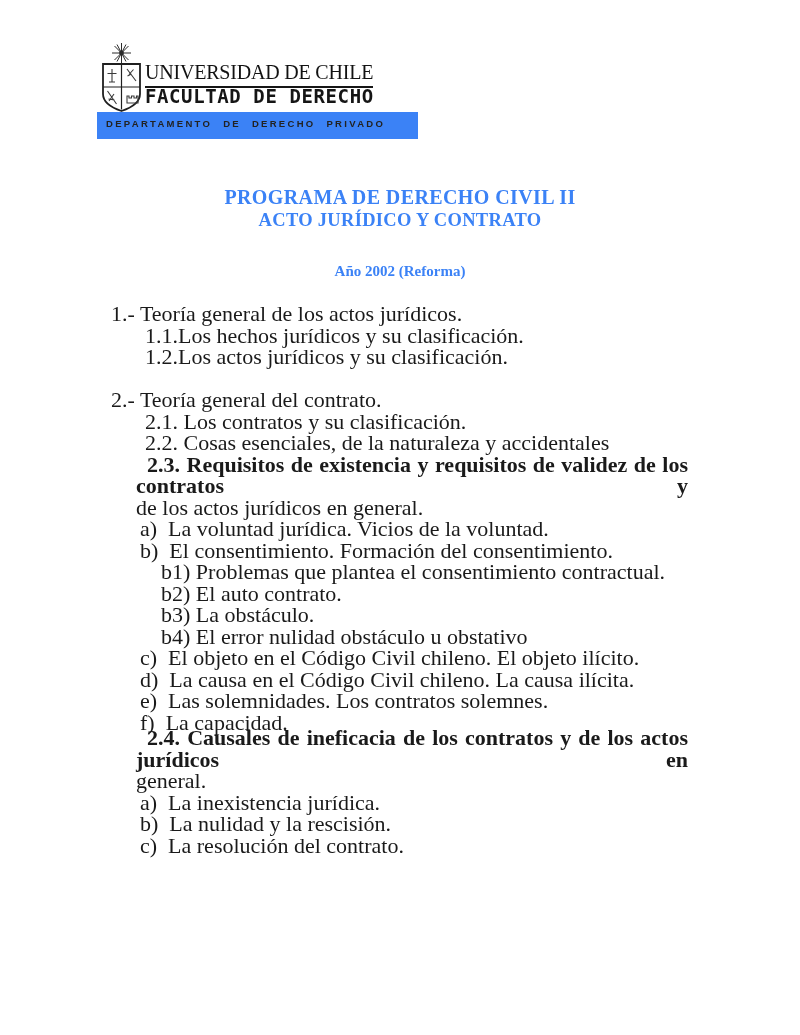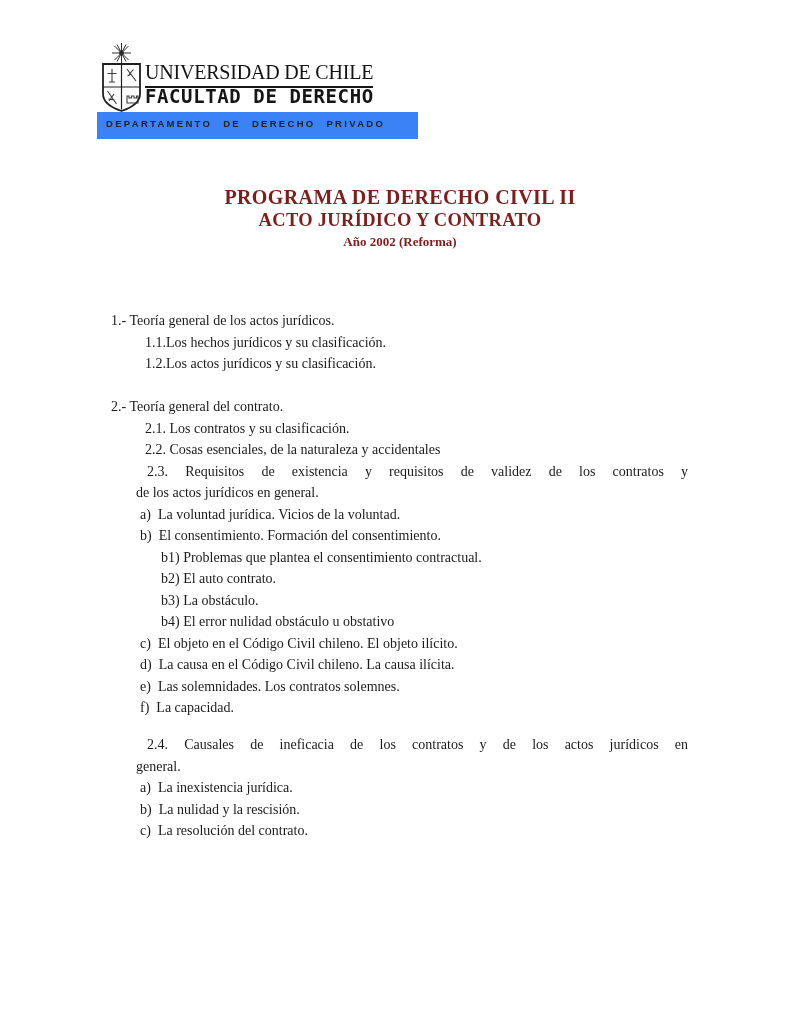--- a/index.html
+++ b/index.html
@@ -25,34 +25,34 @@
   }
   .band{position:absolute;left:97px;top:112px;width:321px;height:27px;background:#e8e8e8;}
   .band span{
     position:absolute;left:9px;top:6px;
     font-family:"Liberation Sans",sans-serif;font-weight:bold;
     font-size:9.5px;letter-spacing:2.3px;word-spacing:6px;color:#222;white-space:nowrap;
   }
 
   
   .title{position:absolute;left:0;top:185px;width:800px;text-align:center;
-         color:#7f1d1d;font-family:"Liberation Serif",serif;font-weight:bold;}
+         color:#3b82f6;font-family:"Liberation Serif",serif;font-weight:bold;}
   .t1{font-size:20px;line-height:25px;letter-spacing:0.4px;}
   .t2{font-size:18.5px;line-height:21px;letter-spacing:0.3px;}
-  .t3{font-size:13px;line-height:21px;}
+  .t3{font-size:15px;line-height:21px;margin-top:30px;}
 
   
   .blk{position:absolute;left:111px;width:577px;color:#1a1a1a;
-       font-family:"Liberation Serif",serif;font-size:14px;line-height:21.5px;margin-top:7px;}
+       font-family:"Liberation Serif",serif;font-size:22px;line-height:21.5px;}
   .bA{top:303px}.bB{top:389px}.bC{top:727px}.bD{top:851px}
   .ln{white-space:pre-wrap;}
   .l1{padding-left:34px;font-family:Liberation Serif, serif;}
   .la{padding-left:29px;}
   .lb{padding-left:50px;}
-  .jf{padding-left:25px;text-indent:11px;text-align:justify;text-align-last:justify;}
+  .jf{padding-left:25px;text-indent:11px;text-align:justify;text-align-last:justify;font-weight:bold;}
   .jr{padding-left:25px;}
 </style>
 </head>
 <body>
 
 <div class="page">
 
   <svg class="logo" viewBox="0 0 47 70" fill="none" xmlns="http://www.w3.org/2000/svg">
 
     <g stroke="#2b2b2b" stroke-width="1">

